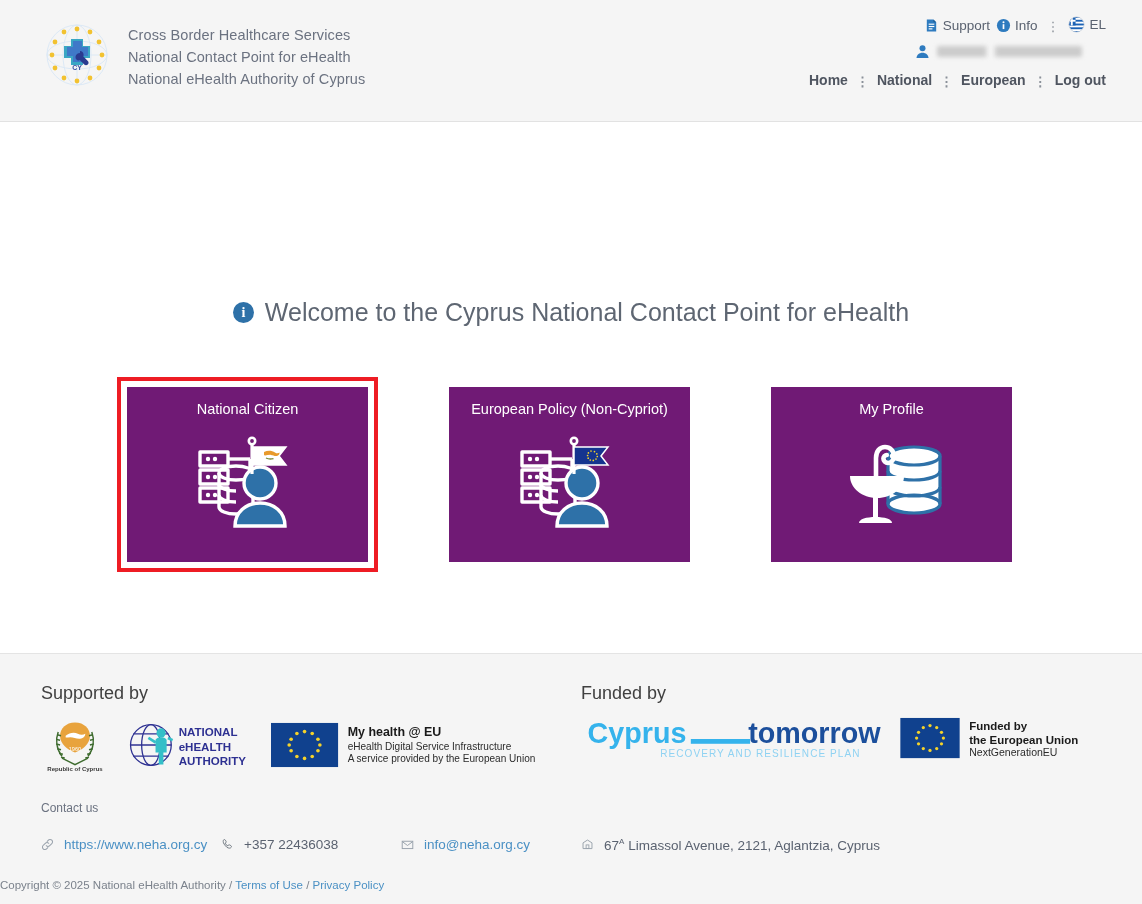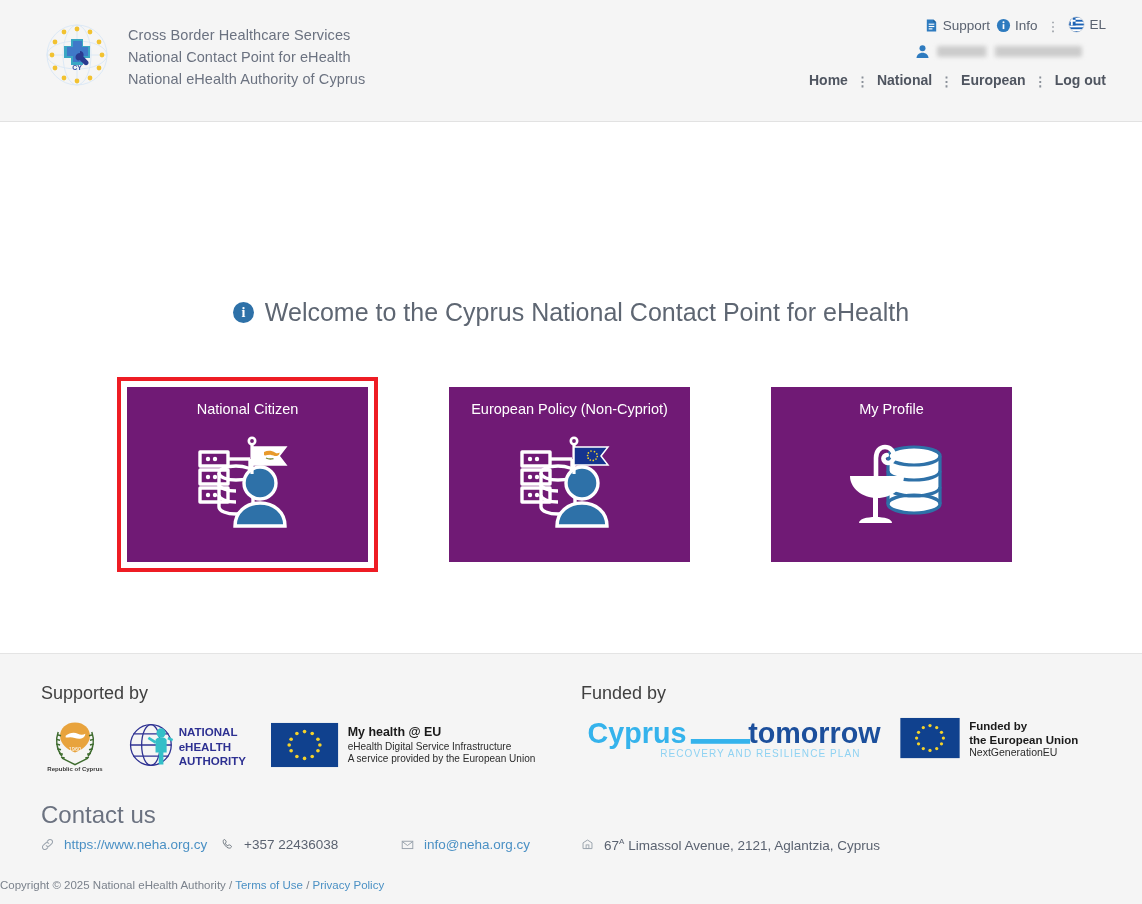--- a/index.html
+++ b/index.html
@@ -170,21 +170,21 @@
     color: #404040;
     font-weight: normal;
     margin-bottom: 13px;
     line-height: 22px;
   }
   .logo-row { display: flex; align-items: center; gap: 16px; }
 
   .contact-head {
     position: absolute;
     left: 41px; top: 147px;
-    font-size: 24px;
+    font-size: 12px;
     color: #6b7280;
   }
   .contact-row {
     position: absolute;
     left: 41px; top: 183px;
     display: flex;
     align-items: center;
     font-size: 13.5px;
     color: #5a6270;
   }

